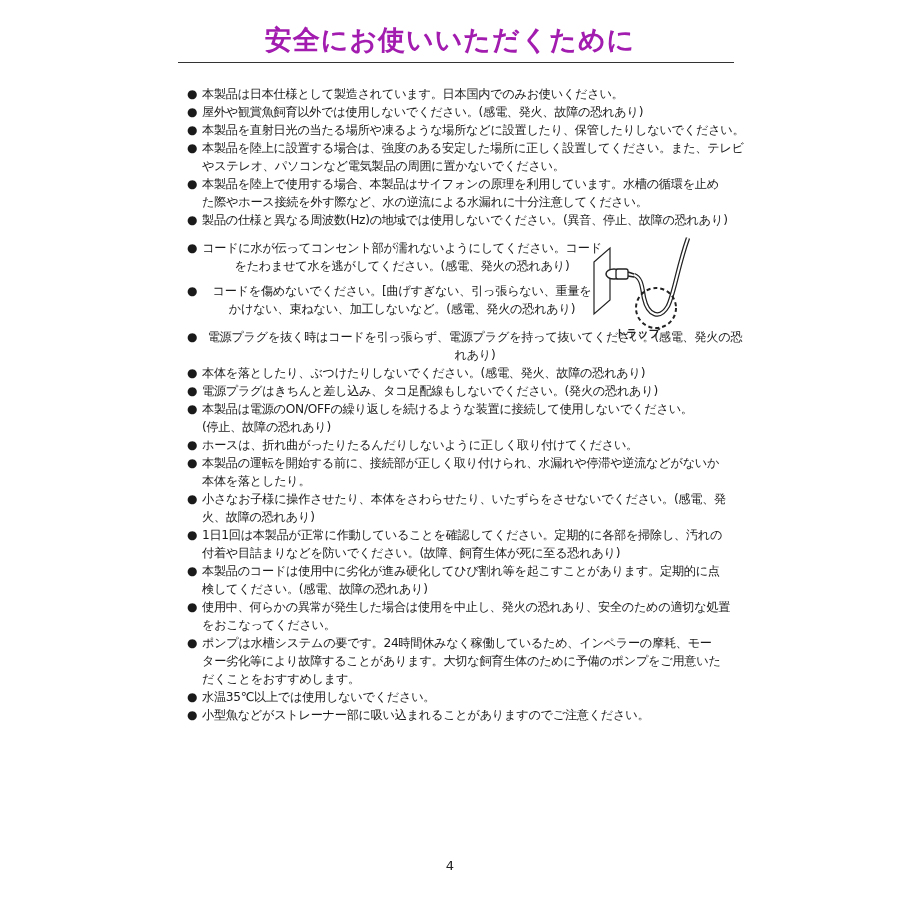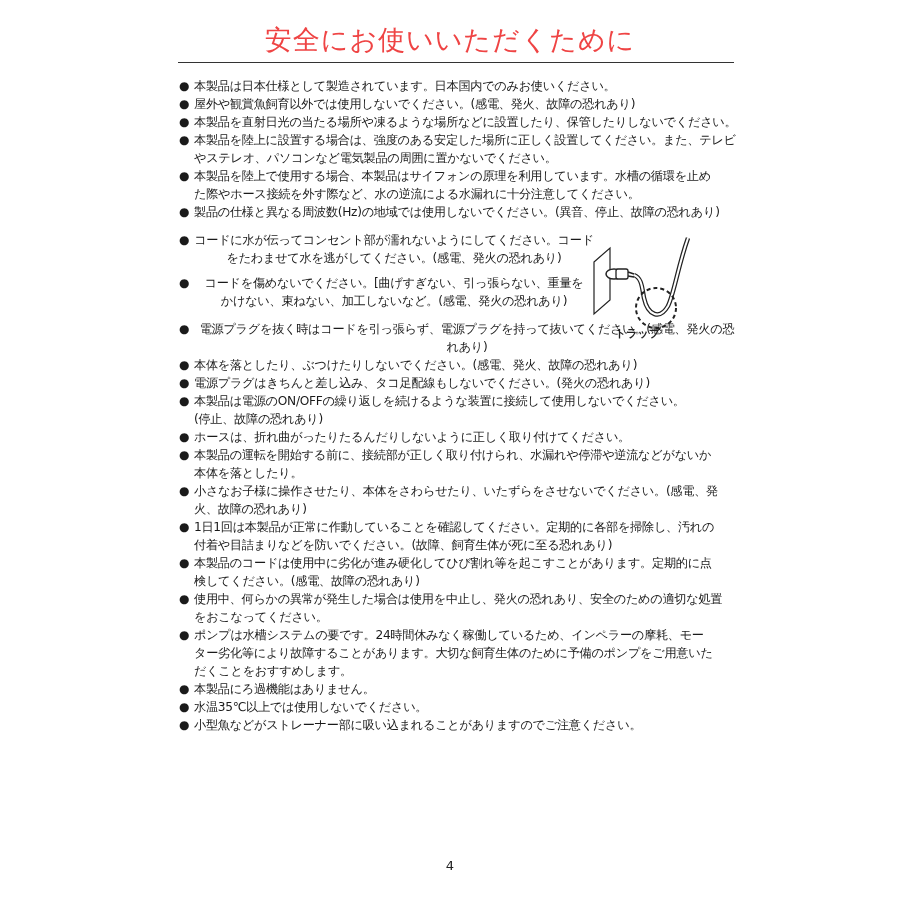--- a/index.html
+++ b/index.html
@@ -1,22 +1,22 @@
 <!DOCTYPE html>
 <html><head>
   <meta charset="utf-8">
   <style>
     html, body { margin: 0; padding: 0; background: #ffffff; }
     body { width: 900px; height: 900px; position: relative; overflow: hidden;
            font-family: "DejaVu Sans", sans-serif; color: #1a1a1a; }
     .title { position: absolute; left: 0; top: 22px; width: 900px; text-align: center;
-             font-size: 27px; font-weight: normal; letter-spacing: 1px; color: #ef4444; }
+             font-size: 27px; font-weight: bold; letter-spacing: 1px; color: #a21caf; }
     .divider { position: absolute; left: 178px; top: 62px; width: 556px; height: 0;
                border-top: 1.5px solid #333; }
-    .list { position: absolute; left: 180px; top: 77px; width: 560px; margin: 0; padding: 0; list-style: none; }
+    .list { position: absolute; left: 180px; top: 77px; width: 560px; margin: 8px; padding: 0; list-style: none; }
     .item { position: relative; font-size: 12.2px; line-height: 18px; padding-left: 14px;
             letter-spacing: -0.3px; white-space: pre-line; }
     .item::before { content: "●"; position: absolute; left: -1px; top: 0; font-size: 12px; }
     .item.narrow { width: 400px; }
     .gap-top { margin-top: 10px; text-align: center; }
     .gap-mid { margin-top: 7px; text-align: center; }
     .figure { position: absolute; left: 588px; top: 236px; width: 110px; height: 110px; }
     .figure-caption { position: absolute; left: 615px; top: 326px; font-size: 11px; font-weight: bold; color: #222; }
     .page-number { position: absolute; left: 0; width: 900px; top: 858px; text-align: center;
                    font-size: 13px; color: #222; }
@@ -53,21 +53,20 @@
 火、故障の恐れあり)</li>
   <li class="item">1日1回は本製品が正常に作動していることを確認してください。定期的に各部を掃除し、汚れの
 付着や目詰まりなどを防いでください。(故障、飼育生体が死に至る恐れあり)</li>
   <li class="item">本製品のコードは使用中に劣化が進み硬化してひび割れ等を起こすことがあります。定期的に点
 検してください。(感電、故障の恐れあり)</li>
   <li class="item">使用中、何らかの異常が発生した場合は使用を中止し、発火の恐れあり、安全のための適切な処置
 をおこなってください。</li>
   <li class="item">ポンプは水槽システムの要です。24時間休みなく稼働しているため、インペラーの摩耗、モー
 ター劣化等により故障することがあります。大切な飼育生体のために予備のポンプをご用意いた
 だくことをおすすめします。</li>
-  <li class="item">本製品にろ過機能はありません。</li>
   <li class="item">水温35℃以上では使用しないでください。</li>
   <li class="item">小型魚などがストレーナー部に吸い込まれることがありますのでご注意ください。</li>
 </ul>
 
 <div class="figure">
   <svg width="110" height="110" viewBox="0 0 110 110">
 
     <polygon points="6,26 22,12 22,64 6,78" fill="#fff" stroke="#222" stroke-width="1.2"></polygon>
 
     <ellipse cx="26" cy="38" rx="8" ry="5" fill="#fff" stroke="#222" stroke-width="1.5"></ellipse>

